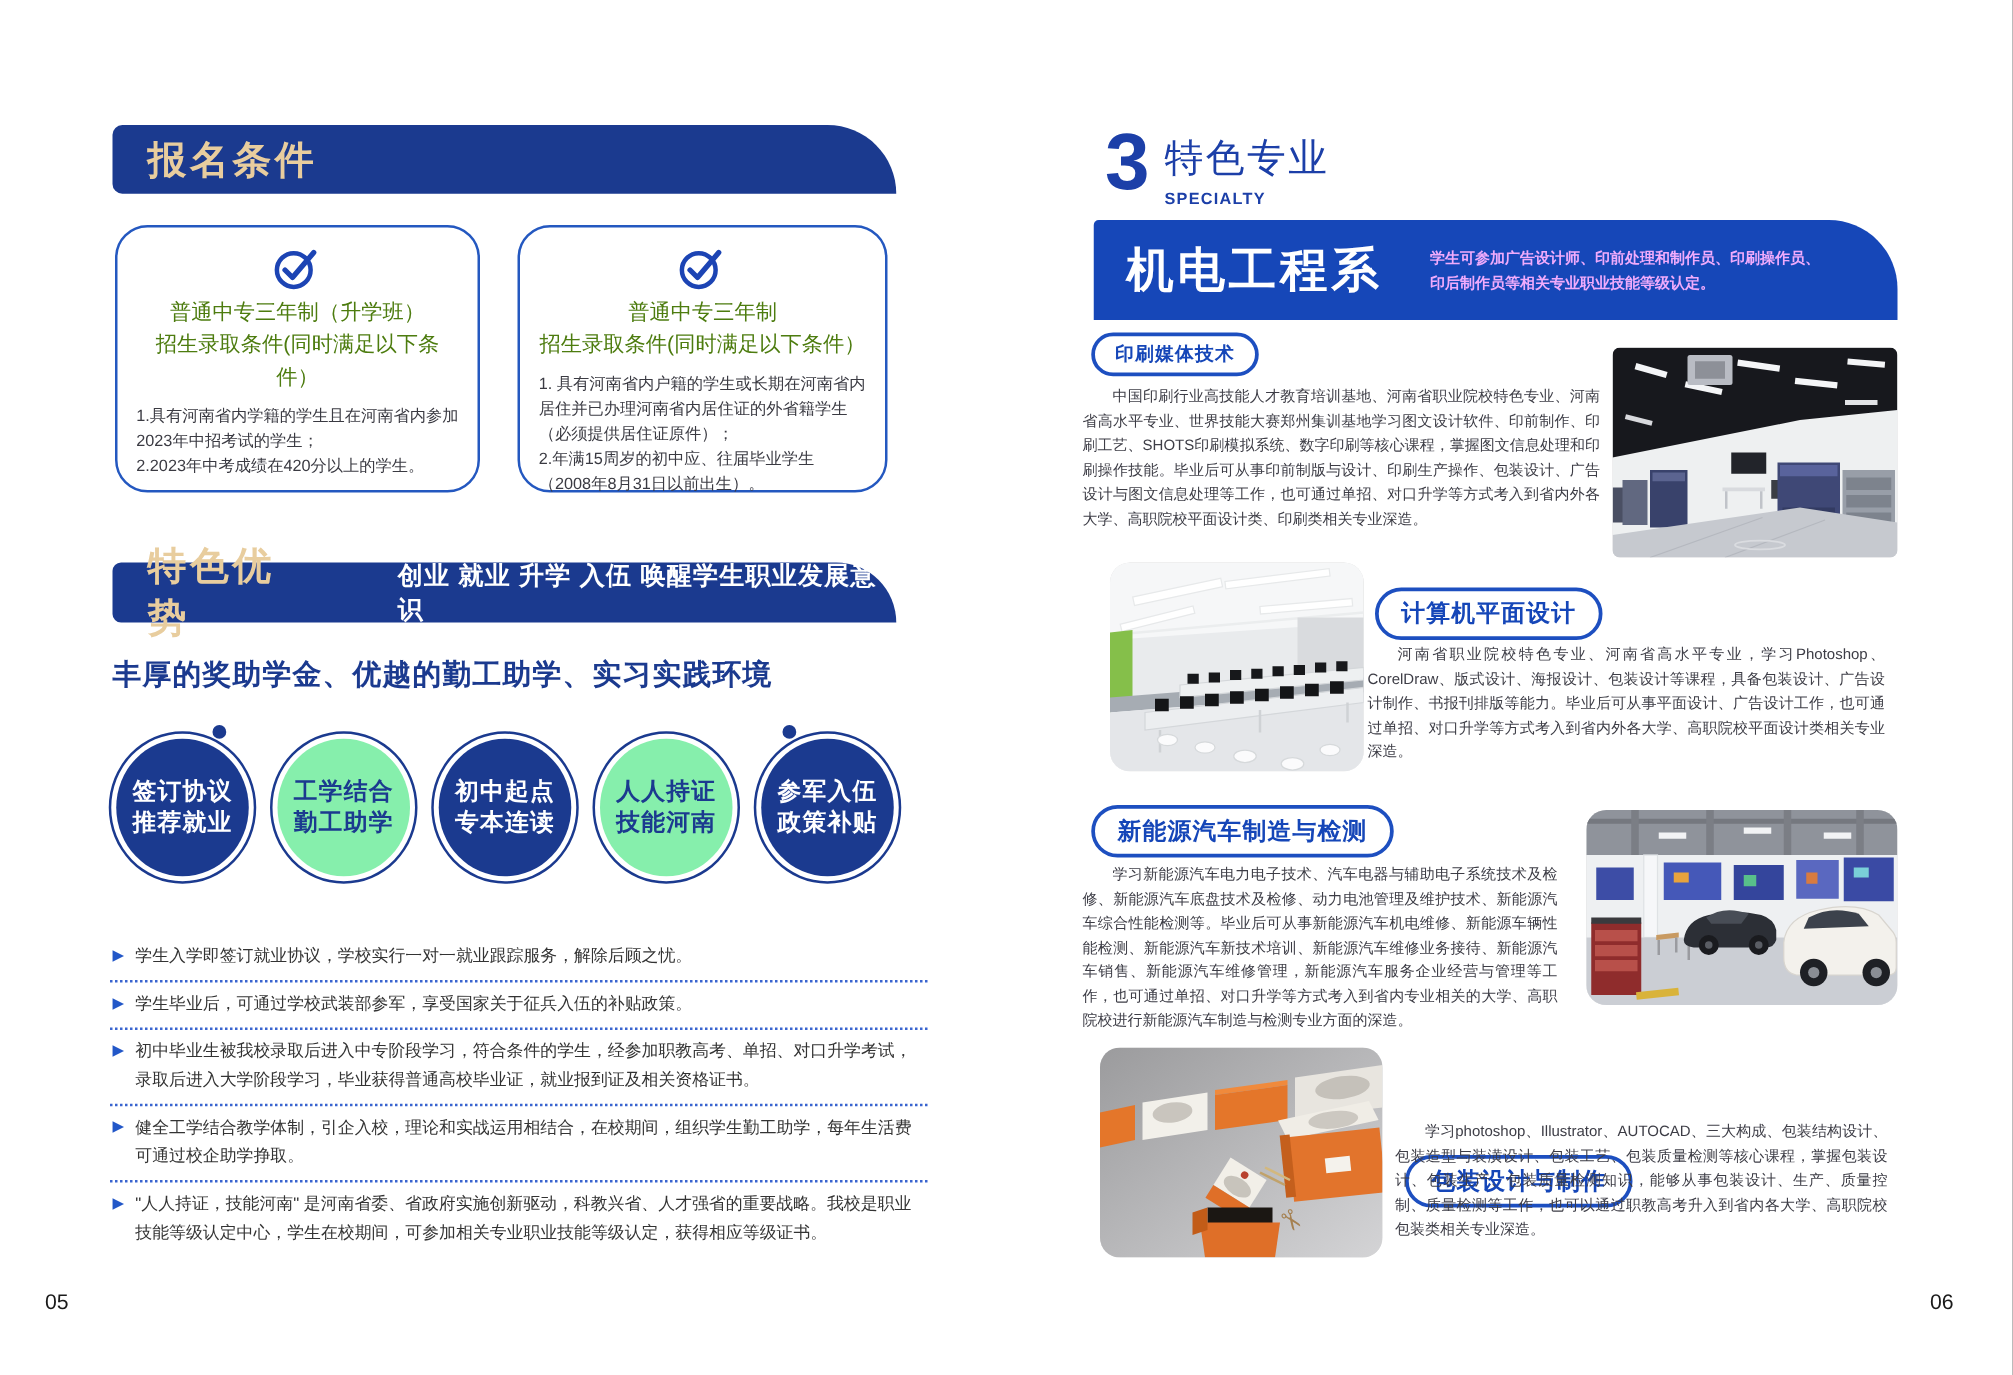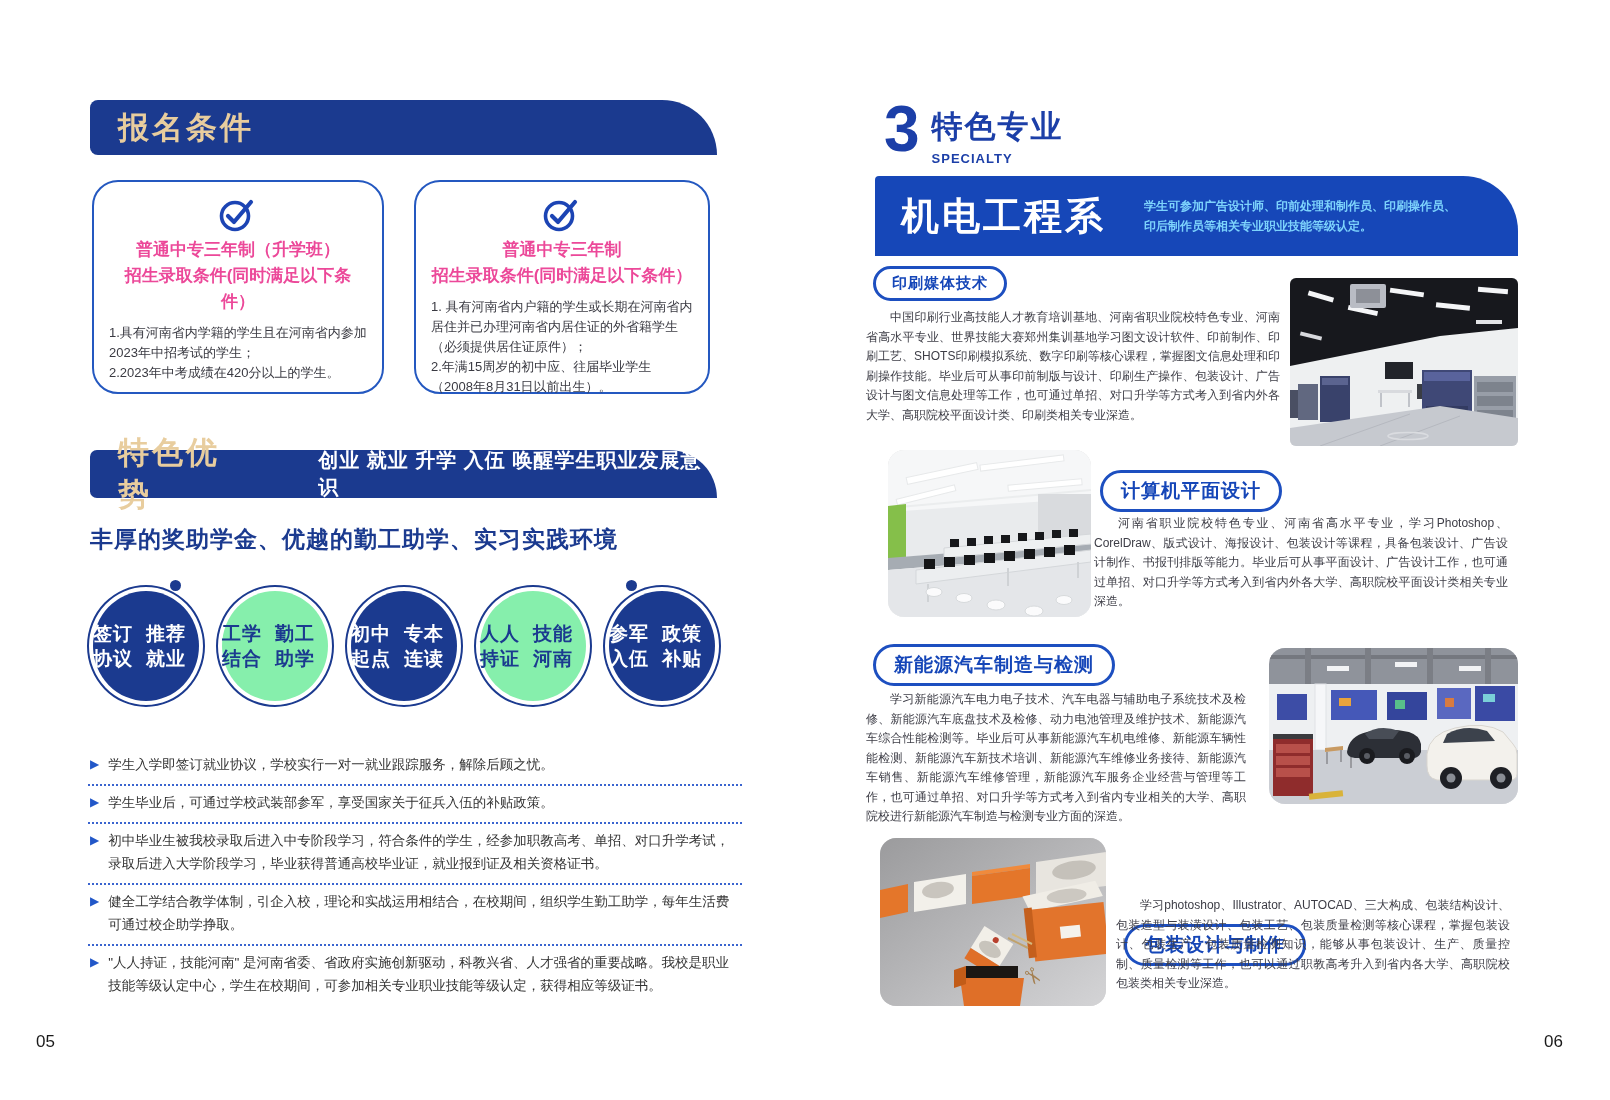--- a/index.html
+++ b/index.html
@@ -9,56 +9,56 @@
   
   .banner{position:absolute;background:#1b3a8f;display:flex;align-items:center;}
   .banner-shape{border-radius:8px 56px 0 8px;}
   .banner-title{color:#e8cd9e;font-size:31px;font-weight:bold;letter-spacing:3px;padding-left:28px;}
   .banner-sub{color:#ffffff;font-size:20px;font-weight:bold;margin-left:66px;letter-spacing:1px;}
 
   
   .card{position:absolute;background:#fff;border:2px solid #2458c0;border-radius:26px;
     box-sizing:border-box;padding:14px 15px 0 15px;text-align:center;}
   .card svg{display:block;margin:0 auto;}
-  .card-title{margin-top:5px;color:#ec4899;font-size:17px;font-weight:bold;line-height:26px;}
+  .card-title{margin-top:5px;color:#4d7c0f;font-size:17px;font-weight:normal;line-height:26px;}
   .card-body{margin-top:8px;text-align:left;color:#3a3a42;font-size:13px;line-height:20px;}
   .card-body p{margin:0;}
 
   
   .adv-heading{position:absolute;color:#1b3a8f;font-size:23px;font-weight:bold;letter-spacing:1px;}
   .circles{position:absolute;display:flex;justify-content:space-between;}
   .circle-item{position:relative;width:126px;height:124px;}
   .ring{position:absolute;left:3px;top:1px;width:114px;height:118px;border:2px solid #1b3a8f;border-radius:50%;}
   .disc{position:absolute;left:9px;top:7px;width:106px;height:110px;border-radius:50%;
-    display:flex;flex-direction:row;align-items:center;justify-content:center;
+    display:flex;flex-direction:column;align-items:center;justify-content:center;
     font-weight:bold;font-size:19px;line-height:25px;letter-spacing:1px;}
   .disc.navy{background:#1b3a8f;color:#ffffff;}
   .disc.tan{background:#86efac;color:#1b3a8f;}
   .ring-dot{position:absolute;width:11px;height:11px;border-radius:50%;background:#1b3a8f;top:-4px;}
   .dot-r{left:86px;} .dot-l{left:26px;}
 
   .bullets{position:absolute;}
   .bullet{display:flex;padding:5px 0 8px;border-bottom:2px dotted #3a64cf;}
   .bullet:last-child{border-bottom:none;}
   .bullet .tri{color:#2257c8;font-size:12px;margin:4px 9px 0 2px;flex:none;}
   .bullet p{margin:0;font-size:13.5px;line-height:23px;color:#333333;}
 
   .pagenum{position:absolute;font-size:17px;color:#1a1a1a;text-align:center;}
 
   
   .sec-head{position:absolute;display:flex;color:#1c3fa8;}
   .sec-num{font-size:64px;font-weight:bold;line-height:58px;}
   .sec-txt{margin-left:12px;padding-top:6px;}
-  .sec-title{display:block;font-size:31px;font-weight:bold;letter-spacing:2px;}
+  .sec-title{display:block;font-size:31px;font-weight:normal;letter-spacing:2px;}
   .sec-sub{display:block;font-size:13px;font-weight:bold;letter-spacing:1px;margin-top:3px;}
 
   .dept-banner{position:absolute;background:#1647b8;border-radius:4px 55px 0 0;
     display:flex;align-items:center;}
   .dept-name{color:#ffffff;font-size:38px;font-weight:bold;letter-spacing:3px;padding-left:26px;}
-  .dept-notes{margin-left:38px;color:#7dd3fc;font-size:12px;font-weight:bold;line-height:20px;}
+  .dept-notes{margin-left:38px;color:#f0abfc;font-size:12px;font-weight:bold;line-height:20px;}
   .dept-notes p{margin:0;}
 
   .pill{position:absolute;background:#ffffff;border:3px solid #1d4fc0;border-radius:24px;
     color:#1546b8;font-weight:bold;font-size:19px;letter-spacing:1px;padding:5px 18px;white-space:nowrap;}
   .pill.small{font-size:15px;padding:5px 16px;}
 
   .para{position:absolute;font-size:12px;line-height:19.5px;color:#3d3d46;
     text-align:justify;text-indent:2em;margin:0;}
 
   figure.photo{position:absolute;margin:0;overflow:hidden;background:#ddd;}

